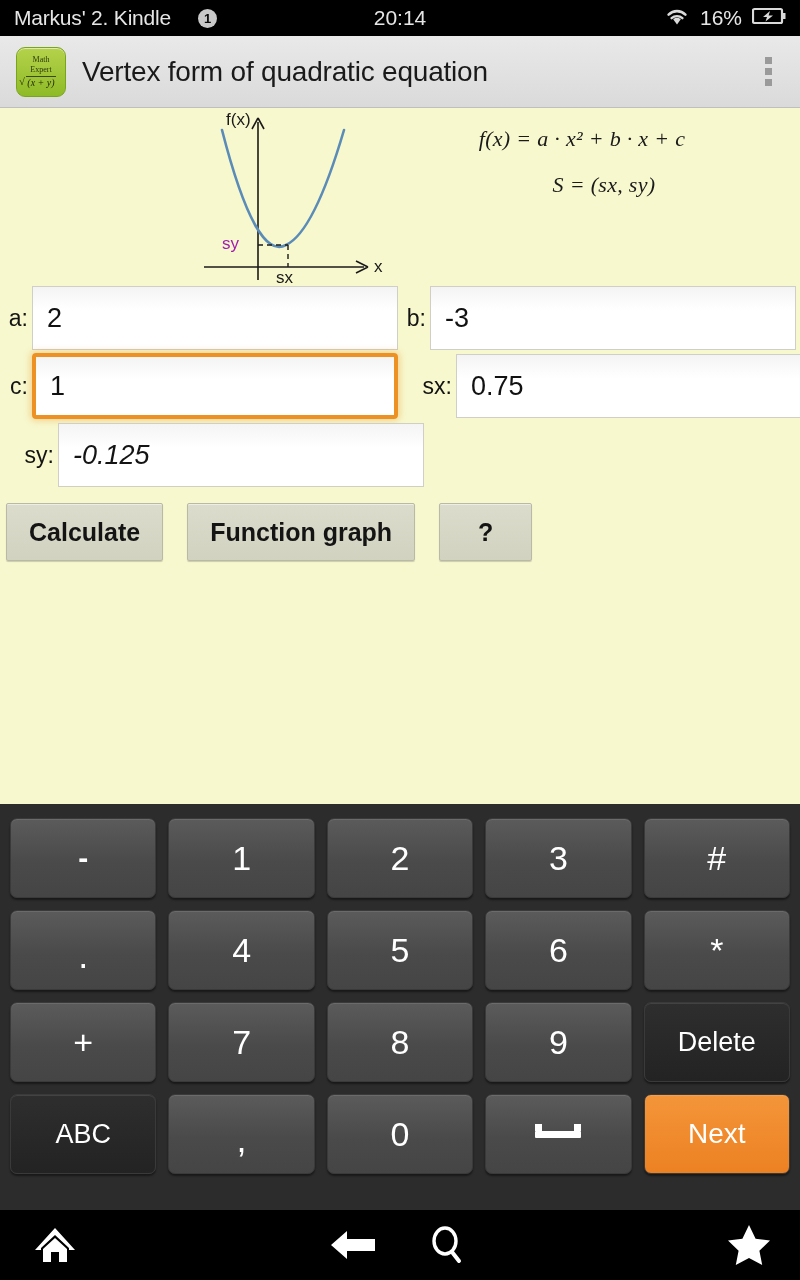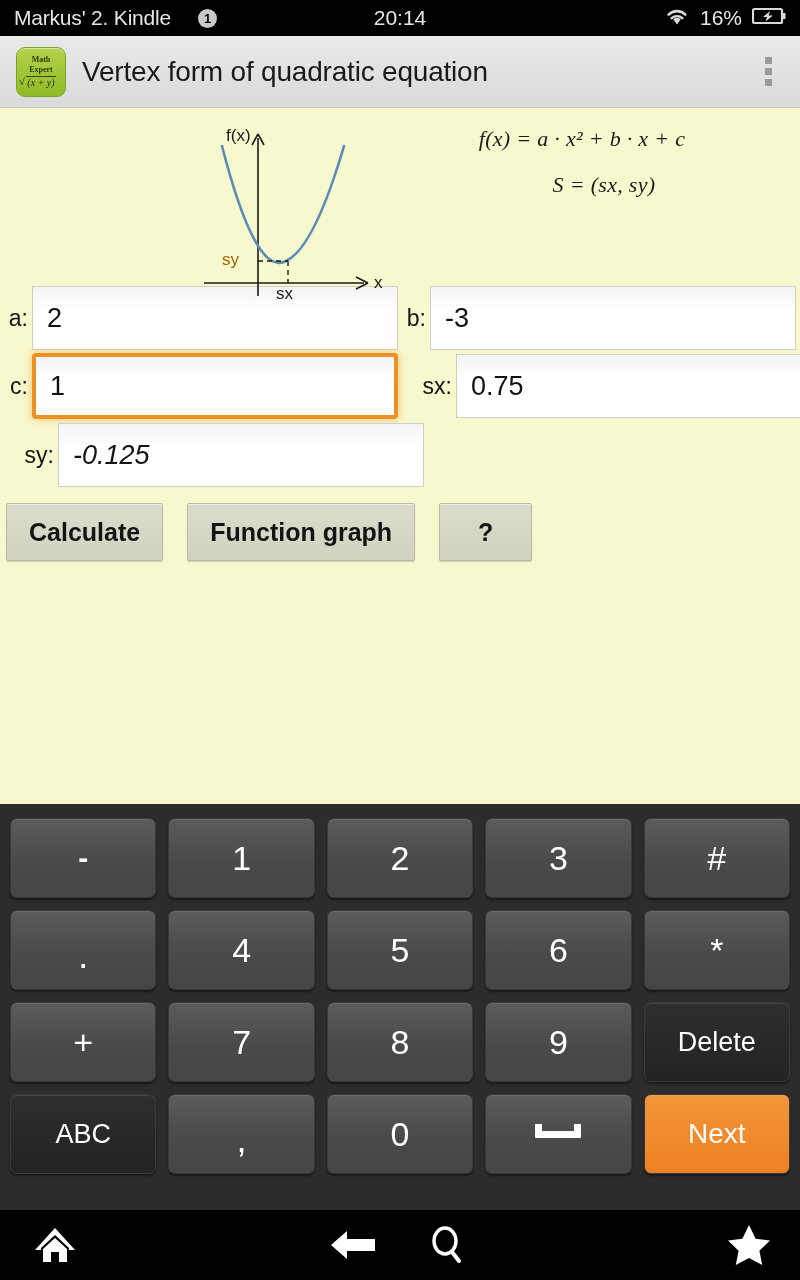--- a/index.html
+++ b/index.html
@@ -98,21 +98,21 @@
     box-shadow: inset 0 1px 0 rgba(255,255,255,.55);
     display: flex;
     flex-direction: column;
     align-items: center;
     justify-content: center;
     flex: none;
     overflow: hidden;
   }
   .app-icon .ai-l1, .app-icon .ai-l2 {
     font-size: 8px;
-    font-weight: bold;
+    font-weight: normal;
     color: #2E3B0B;
     line-height: 1.15;
     font-family: "Liberation Serif", serif;
   }
   .app-icon .ai-sqrt {
     margin-top: 2px;
     font-size: 10px;
     font-style: italic;
     color: #232C08;
     font-family: "Liberation Serif", serif;
@@ -163,21 +163,21 @@
 
   .formula-area {
     position: relative;
     height: 178px;
     display: flex;
     align-items: flex-start;
   }
   .graph-wrap {
     position: absolute;
     left: 196px;
-    top: 20px;
+    top: 4px;
   }
   .eqs {
     position: absolute;
     left: 368px;
     top: 18px;
     width: 420px;
     text-align: center;
     font-family: "Liberation Serif", serif;
   }
   .eq {
@@ -401,21 +401,21 @@
           <line x1="8" y1="155" x2="168" y2="155" stroke="#1A1A1A" stroke-width="1.6"></line>
           <path d="M172 155 L160 149 M172 155 L160 161" stroke="#1A1A1A" stroke-width="1.6" fill="none"></path>
 
           <path d="M26 18 Q 60 150 90 133 Q 118 120 148 18" stroke="#5B8CB8" stroke-width="2.6" fill="none" stroke-linecap="round"></path>
 
           <line x1="62" y1="133" x2="92" y2="133" stroke="#1A1A1A" stroke-width="1.4" stroke-dasharray="5,4"></line>
           <line x1="92" y1="133" x2="92" y2="155" stroke="#1A1A1A" stroke-width="1.4" stroke-dasharray="5,4"></line>
         </svg>
         <div style="position:absolute; left:30px; top:-2px; font-size:17px; color:#1A1A1A;">f(x)</div>
         <div style="position:absolute; left:178px; top:145px; font-size:17px; color:#1A1A1A;">x</div>
-        <div style="position:absolute; left:26px; top:122px; font-size:17px; color:#a16207;">sy</div>
+        <div style="position:absolute; left:26px; top:122px; font-size:17px; color:#a21caf;">sy</div>
         <div style="position:absolute; left:80px; top:156px; font-size:17px; color:#1A1A1A;">sx</div>
       </div>
 
       <div class="eqs">
         <div class="eq eq1">f(x) = a · x² + b · x + c</div>
         <div class="eq eq3">S = (sx, sy)</div>
       </div>
     </div>
 
     <div class="rows">

